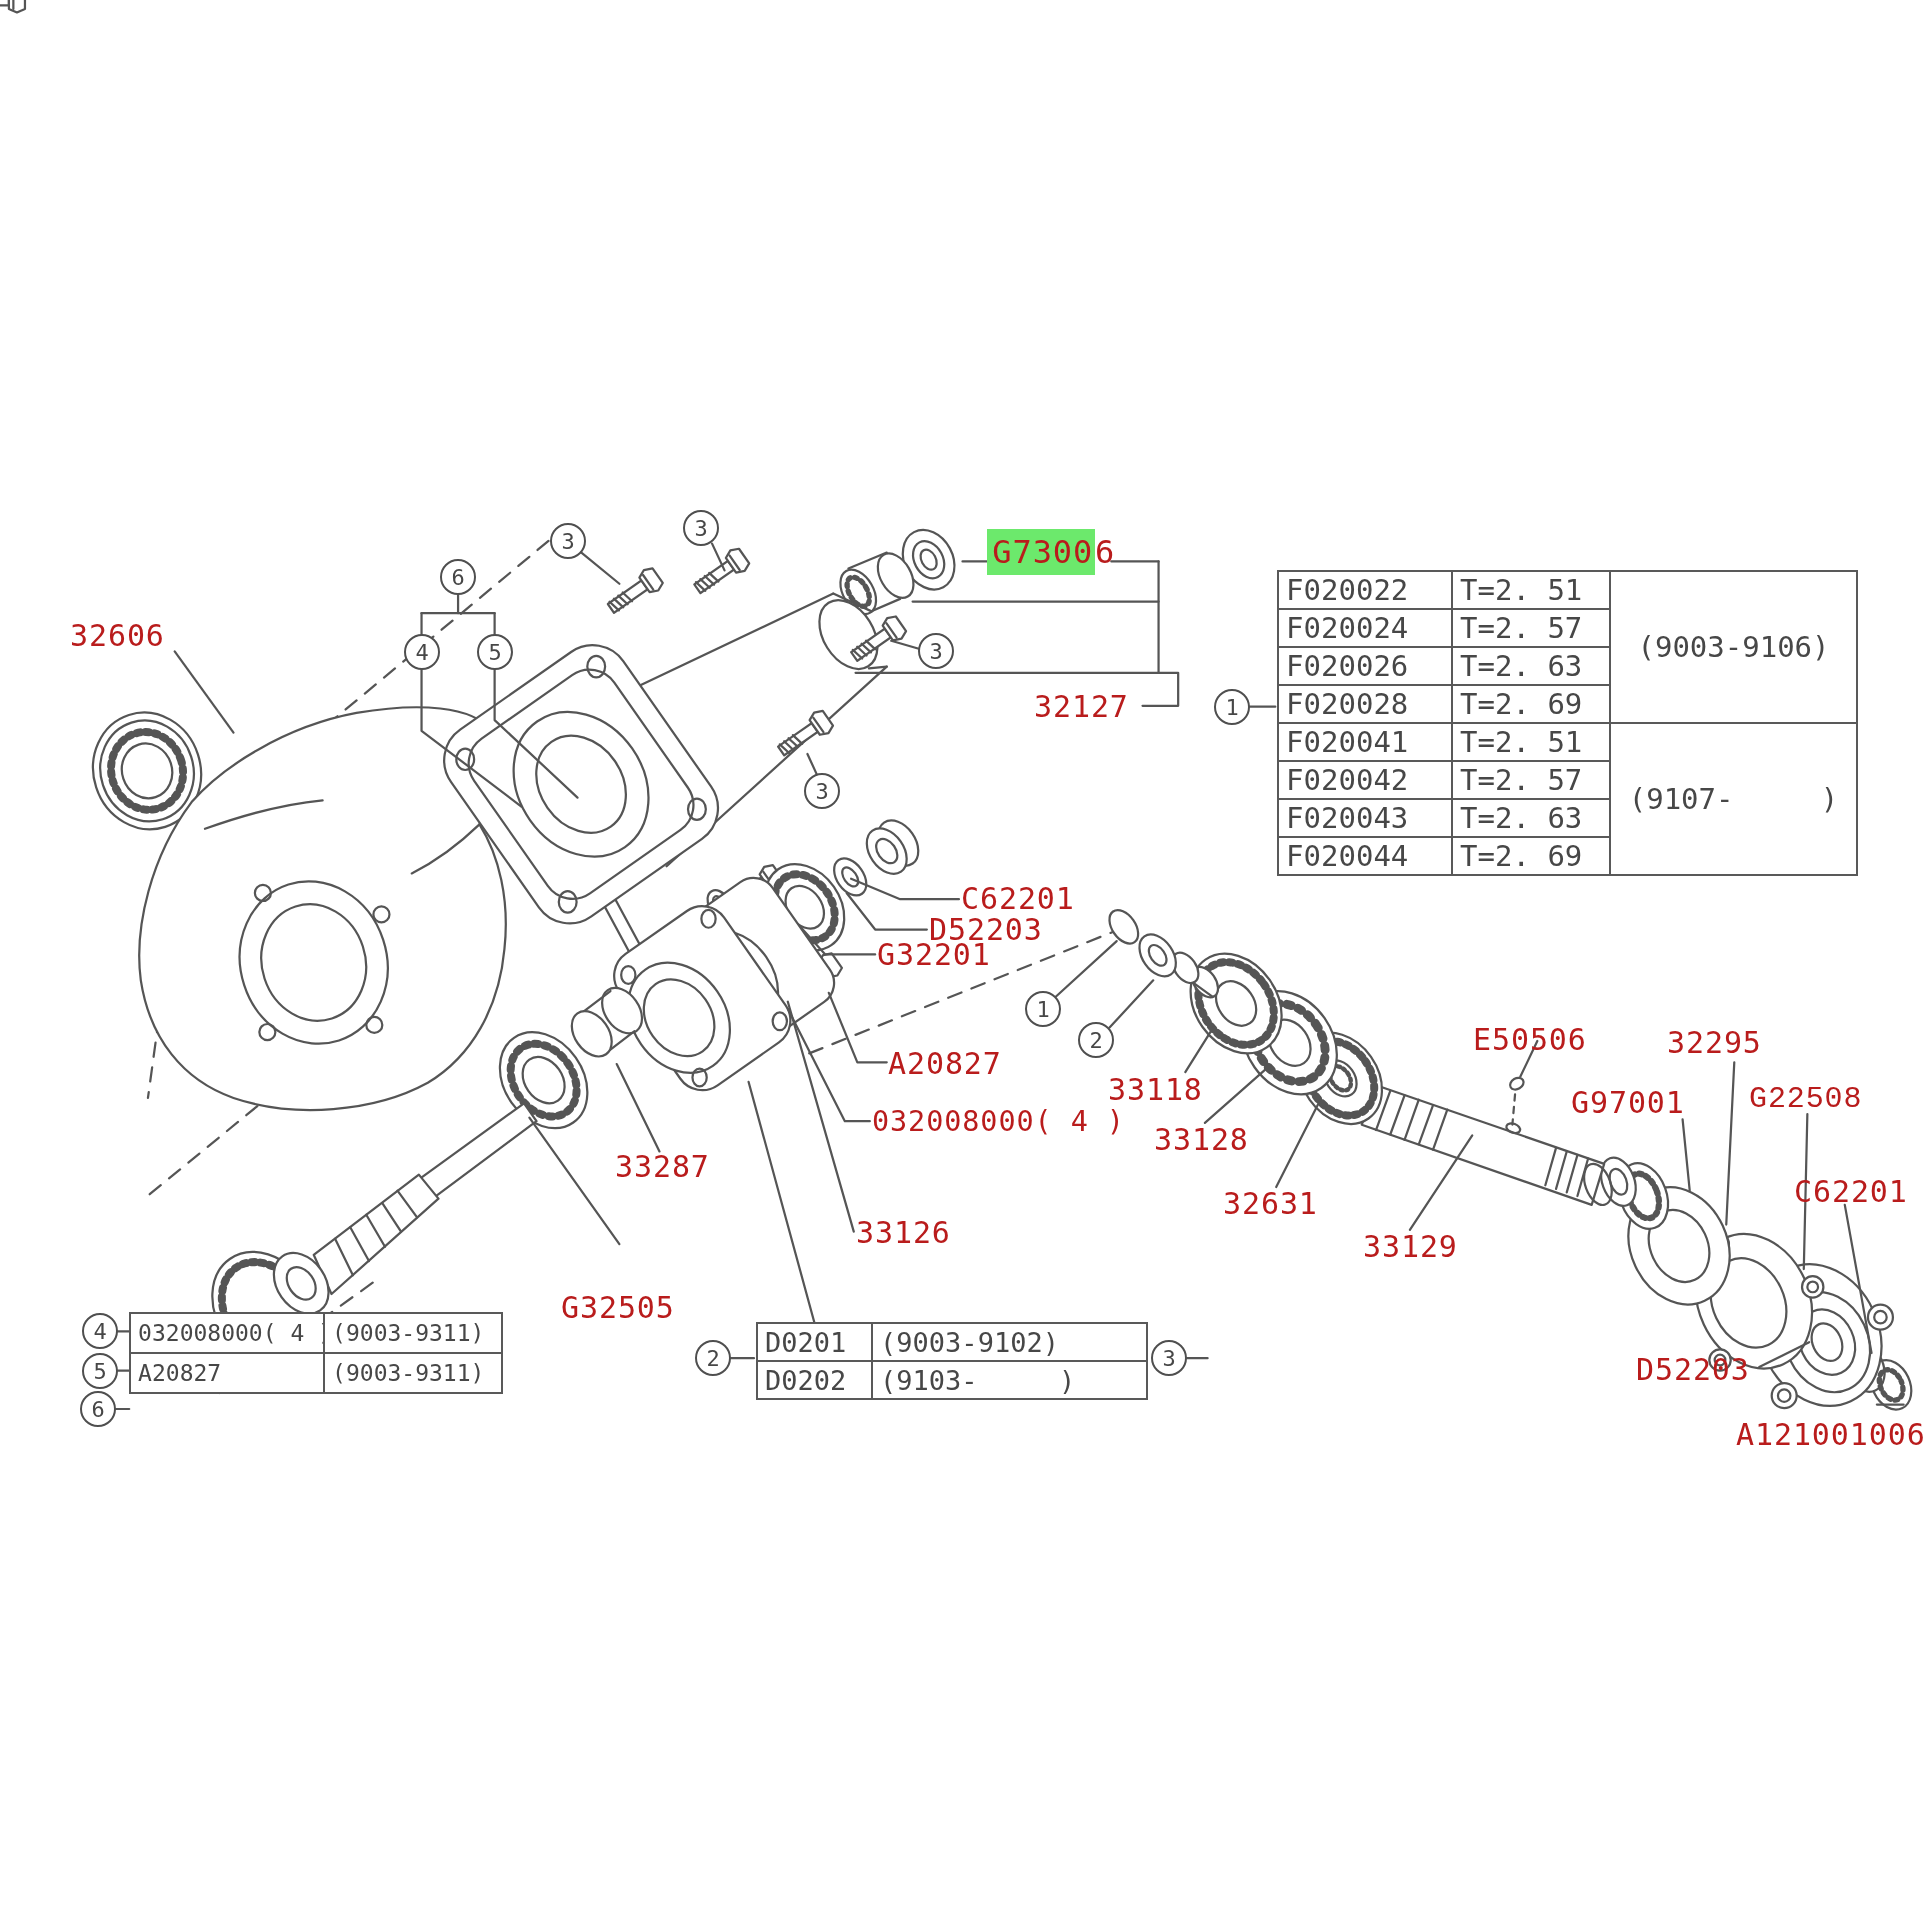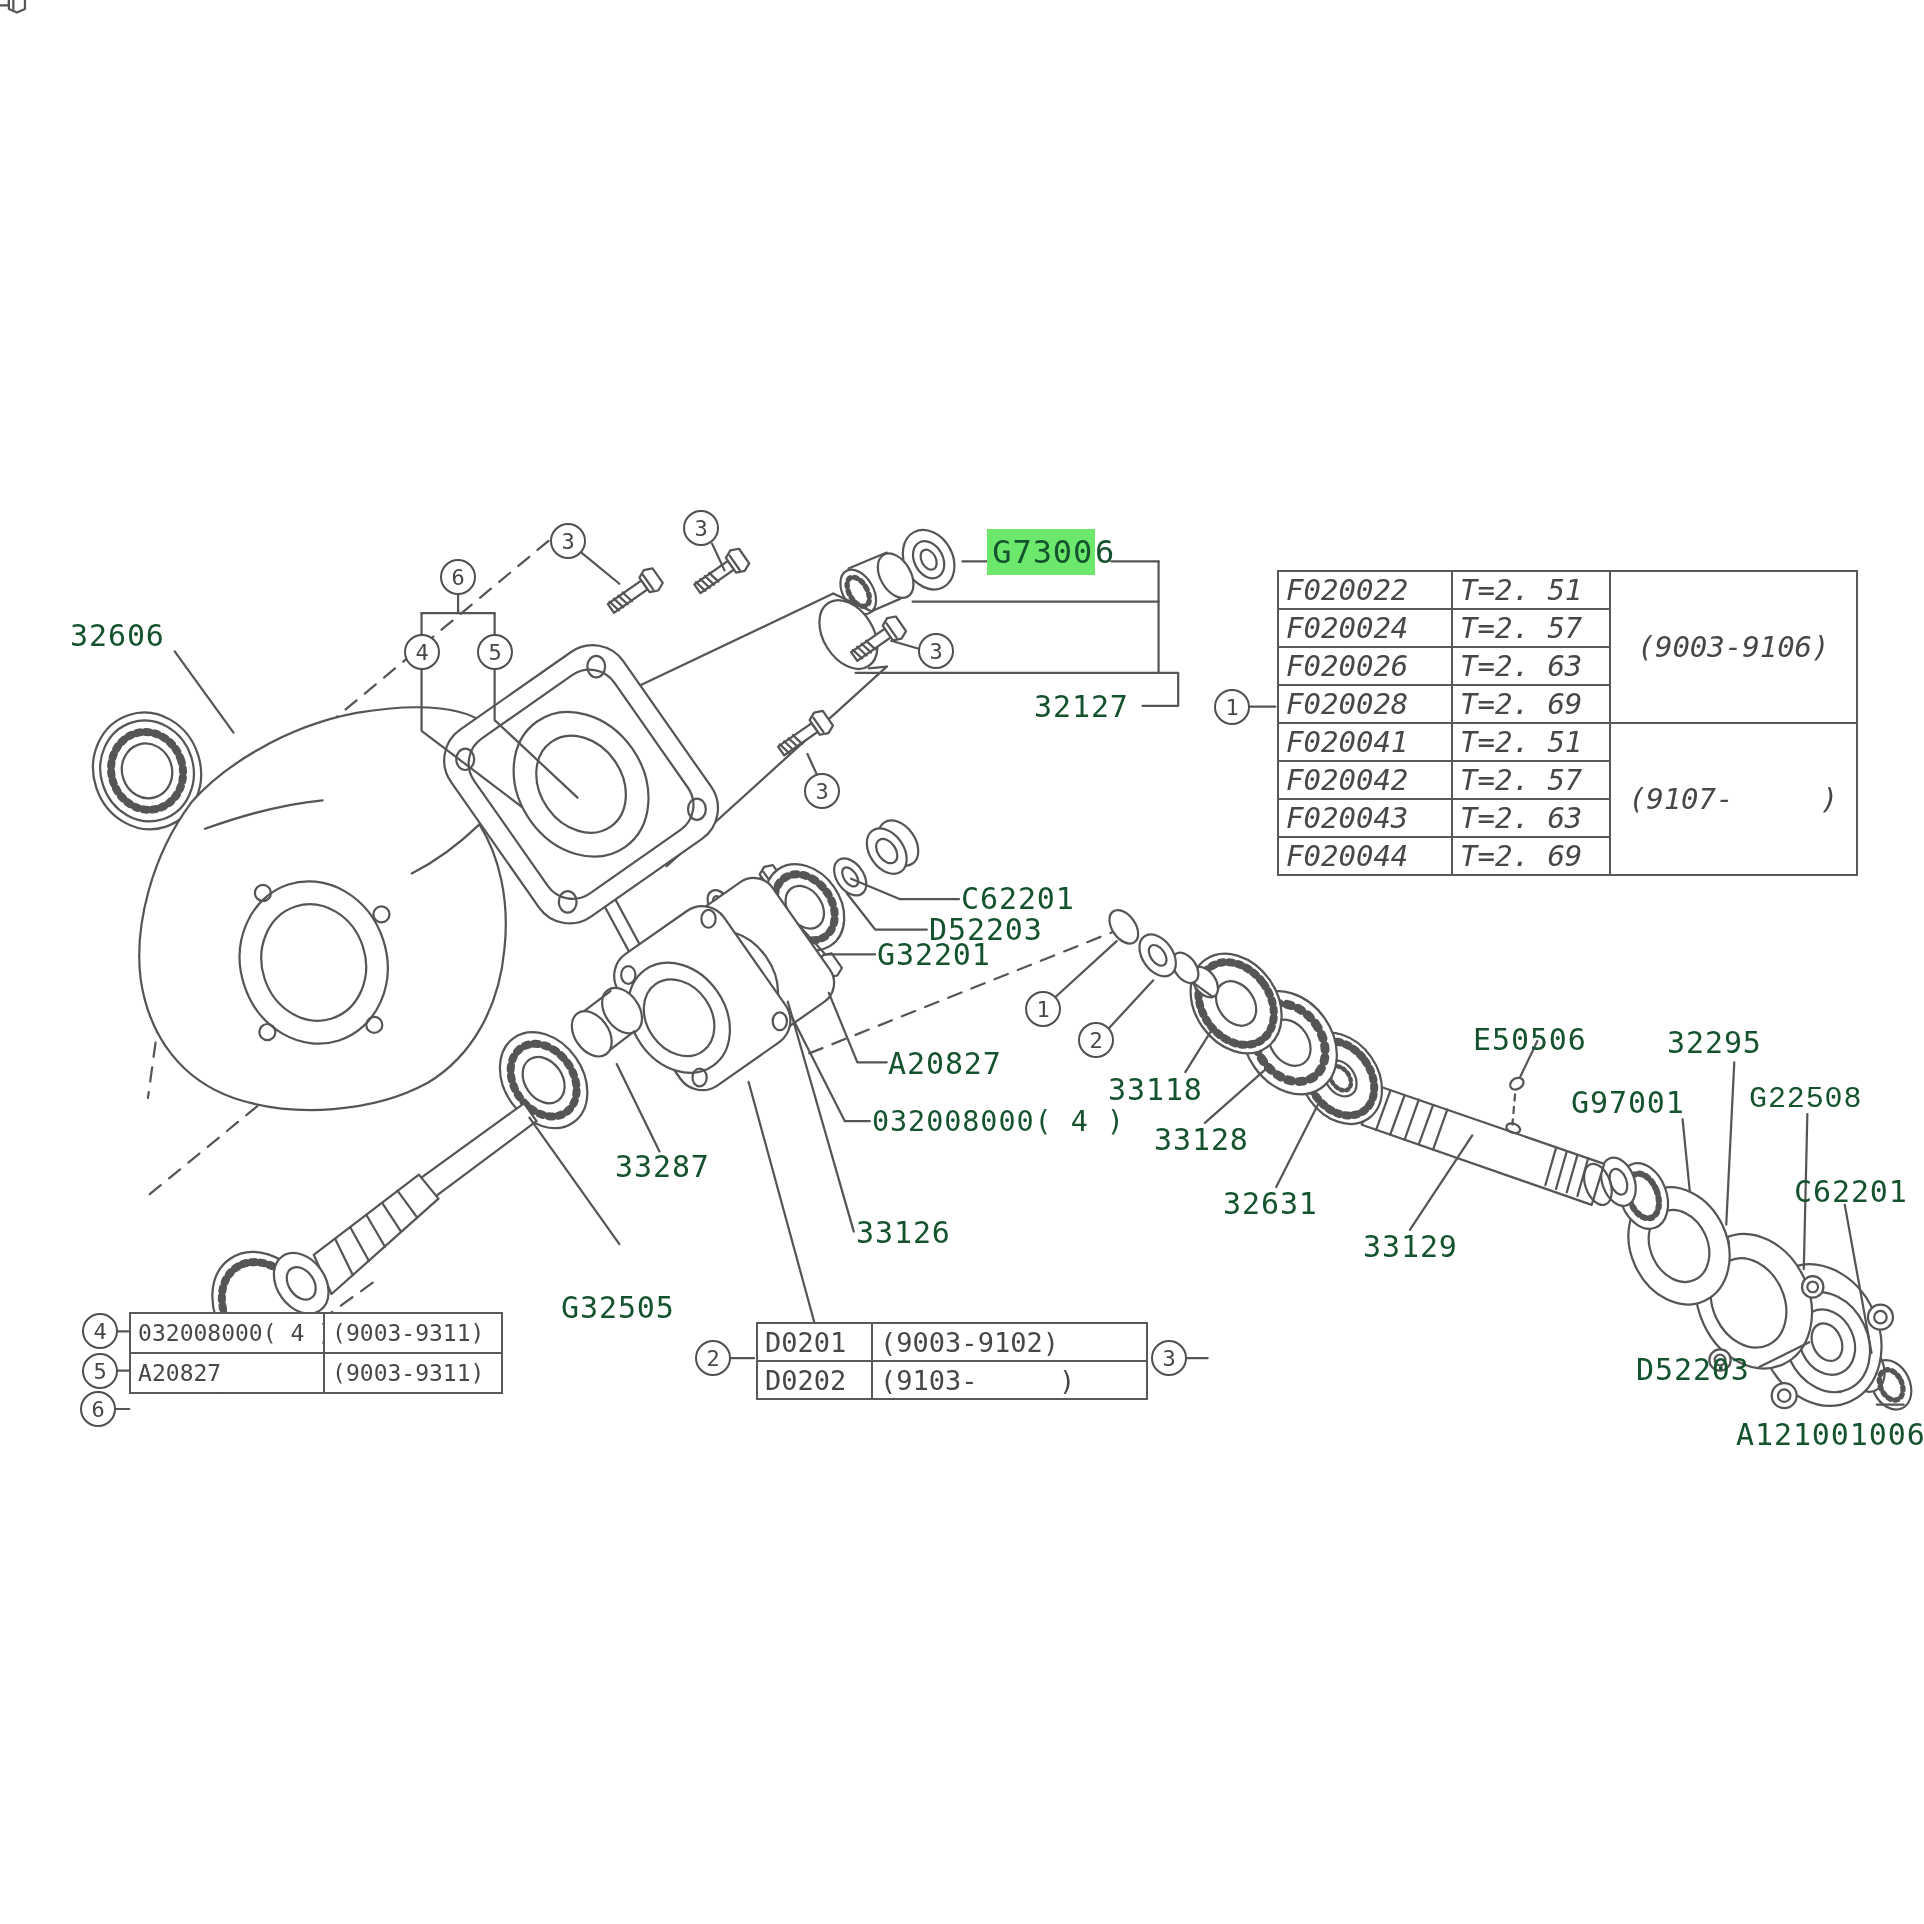--- a/index.html
+++ b/index.html
@@ -1,19 +1,19 @@
 <!DOCTYPE html>
 <html style="font-size:14.3px"><head>
 <meta charset="utf-8">
 <style>
   html,body{margin:0;padding:0;background:#ffffff;}
   body{width:1925px;height:1925px;font-family:"DejaVu Sans Mono","Liberation Mono",monospace;color:#474747;}
   .stage{position:relative;width:1925px;height:1925px;background:#fff;overflow:hidden;}
   svg.art{position:absolute;left:0;top:0;}
-  .plabel{position:absolute;font-size:30px;line-height:1;letter-spacing:0.9px;white-space:pre;color:#14532d;}
+  .plabel{position:absolute;font-size:30px;line-height:1;letter-spacing:0.9px;white-space:pre;color:#b91c1c;}
   .hl{background:#6ce96c;padding:3.6px 1.8px 3.6px 5.3px;}
   .tail{padding:3.6px 0;}
   .callout{position:absolute;width:36px;height:36px;box-sizing:border-box;border:2.7px solid #4f4f4f;border-radius:50%;
            display:flex;align-items:center;justify-content:center;font-size:22px;color:#474747;background:#fff;}
   table.dtable{position:absolute;border-collapse:collapse;table-layout:fixed;background:#fff;}
   table.dtable td{border:2.7px solid #595959;padding:0 7.1px;vertical-align:middle;white-space:pre;overflow:hidden;color:#474747;}
   table.ftable td{font-size:29px;height:36px;}
   table.ftable td.range{text-align:center;}
   table.ltable td{font-size:23px;height:38px;}
   table.mtable td{font-size:27px;height:36px;}
@@ -302,21 +302,21 @@
 <div class="callout" style="left:804px;top:773px;">3</div>
 <div class="callout" style="left:1025px;top:991px;">1</div>
 <div class="callout" style="left:1078px;top:1022px;">2</div>
 <div class="callout" style="left:1214px;top:689px;">1</div>
 <div class="callout" style="left:82px;top:1313px;">4</div>
 <div class="callout" style="left:82px;top:1353px;">5</div>
 <div class="callout" style="left:80px;top:1391px;">6</div>
 <div class="callout" style="left:695px;top:1340px;">2</div>
 <div class="callout" style="left:1151px;top:1340px;">3</div>
 
-<table class="dtable ftable" style="left:1277px;top:570px;width:581px;font-style:italic;">
+<table class="dtable ftable" style="left:1277px;top:570px;width:581px;">
   <colgroup>
         <col style="width:174px">
         <col style="width:158px">
         <col>
       </colgroup>
   <tbody>
         <tr>
           <td>F020022</td>
           <td>T=2. 51</td>
           <td class="range" rowspan="4">(9003-9106)</td>

